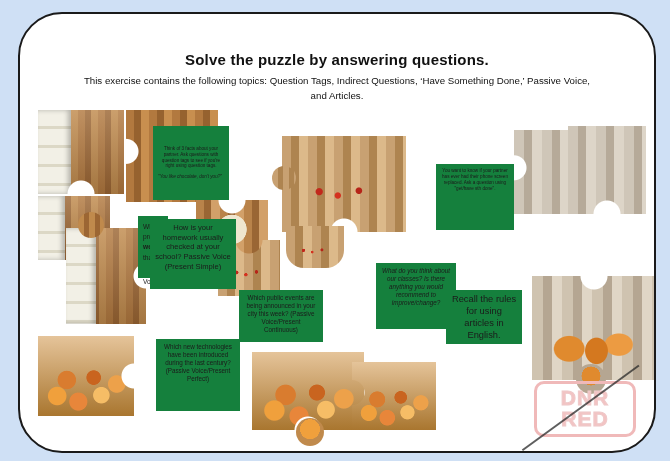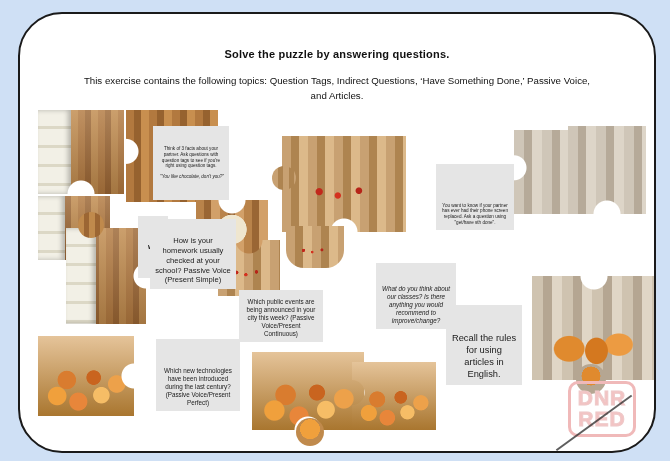--- a/index.html
+++ b/index.html
@@ -10,21 +10,21 @@
   }
   #stage{position:relative;width:670px;height:461px;}
   #page{
     position:absolute;left:18px;top:12px;width:634px;height:437px;
     background:#ffffff;border:2px solid #1a1a1a;border-radius:44px;
     overflow:hidden;
   }
   
   .title{
     position:absolute;left:0;right:0;top:27px;text-align:center;
-    font-size:11px;font-weight:bold;color:#111;letter-spacing:.2px;
+    font-size:15px;font-weight:bold;color:#111;letter-spacing:.2px;
   }
   .subtitle{
     position:absolute;left:60px;right:60px;top:60px;text-align:center;
     font-size:9.7px;font-weight:normal;color:#111;line-height:1.5;
   }
   
   .piece{position:absolute;background-repeat:no-repeat;background-size:cover;}
   
   .wood-win{
     background:
@@ -75,33 +75,33 @@
       mask:radial-gradient(circle at 50% 100%,transparent 13px,#000 14px);}
   .j2{-webkit-mask:radial-gradient(circle at 100% 50%,transparent 12px,#000 13px);
       mask:radial-gradient(circle at 100% 50%,transparent 12px,#000 13px);}
   .j3{-webkit-mask:radial-gradient(circle at 0% 45%,transparent 12px,#000 13px);
       mask:radial-gradient(circle at 0% 45%,transparent 12px,#000 13px);}
   .j4{-webkit-mask:radial-gradient(circle at 50% 0%,transparent 13px,#000 14px);
       mask:radial-gradient(circle at 50% 0%,transparent 13px,#000 14px);}
   .knob{position:absolute;border-radius:50%;background-repeat:no-repeat;background-size:cover;}
   
   .card{
-    position:absolute;background:#e5e5e5;color:#1b1b1b;
-    display:flex;align-items:flex-end;justify-content:center;text-align:center;
+    position:absolute;background:#15803d;color:#1b1b1b;
+    display:flex;align-items:flex-start;justify-content:center;text-align:center;
     padding:4px 5px;box-sizing:border-box;line-height:1.28;
   }
   .card span{display:block;}
   .tiny{font-size:4.6px;}
   .small{font-size:6.3px;}
   .med{font-size:7.6px;}
   .big{font-size:9.3px;}
   .ital{font-style:italic;}
   .frag{font-size:6.6px;line-height:1.55;}
   
-  #wm{position:absolute;right:18px;bottom:14px;width:68px;height:56px;
+  #wm{position:absolute;right:18px;bottom:14px;width:102px;height:56px;
       border:3px solid #f0b9b9;border-radius:10px;box-sizing:border-box;
       display:flex;flex-direction:column;align-items:center;justify-content:center;
       color:#f3c3c3;font-weight:bold;font-size:21px;line-height:.98;letter-spacing:1px;}
   #wm div{-webkit-text-stroke:1px #eec9c9;}
   #wm:after{content:"";position:absolute;left:-14px;top:-10px;width:150%;height:150%;
       border-bottom:2px solid rgba(40,40,40,.75);transform:rotate(-36deg);
       transform-origin:left bottom;pointer-events:none;}
 </style>
 </head>
 <body>
@@ -171,21 +171,21 @@
     </div>
 
     <div class="card small" style="left:136px;top:325px;width:84px;height:72px;">
       <span>Which new technologies have been introduced during the last century? (Passive Voice/Present Perfect)</span>
     </div>
 
     <div class="card small ital" style="left:356px;top:249px;width:80px;height:66px;">
       <span>What do you think about our classes? Is there anything you would recommend to improve/change?</span>
     </div>
 
-    <div class="card big" style="left:426px;top:291px;width:76px;height:80px;">
+    <div class="card big" style="left:426px;top:276px;width:76px;height:54px;">
       <span>Recall the rules for using articles in English.</span>
     </div>
 
     <div id="wm">
       <div>DNR</div>
       <div>RED</div>
     </div>
 
   </div>
 </div>

